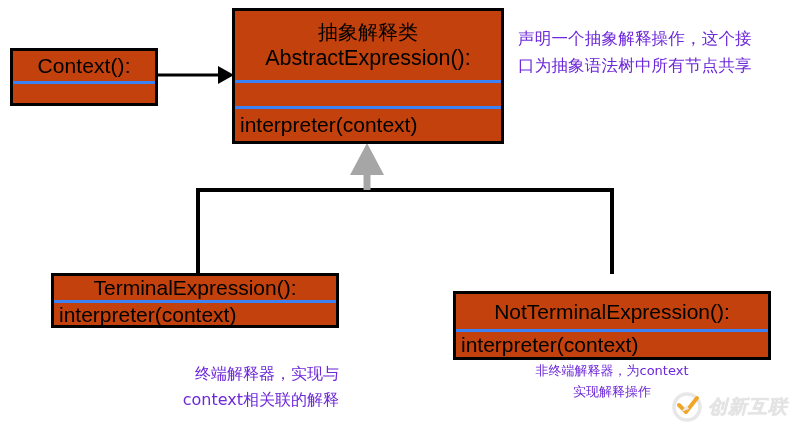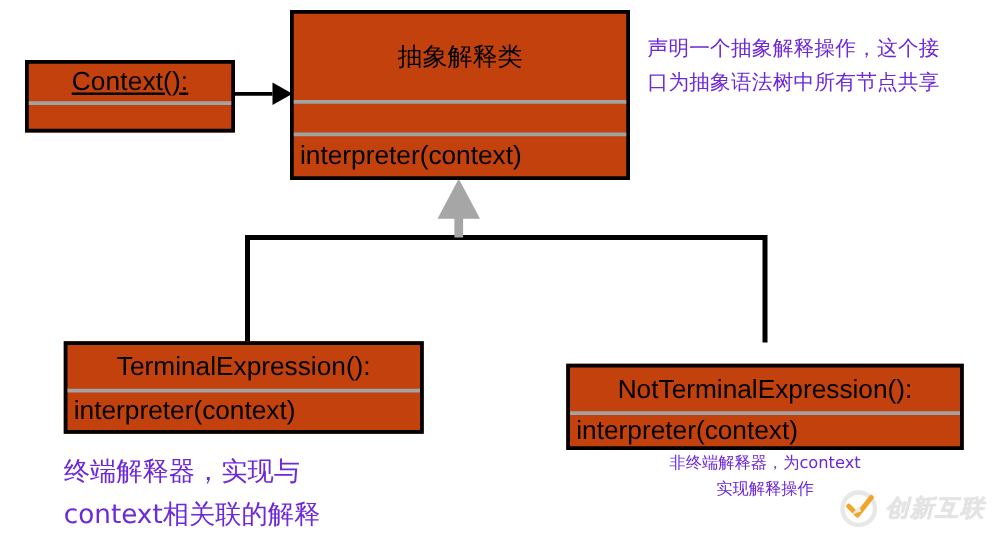--- a/index.html
+++ b/index.html
@@ -36,30 +36,29 @@
   .uml-compartment {
     box-sizing: border-box;
     display: flex;
     align-items: center;
     justify-content: center;
     text-align: center;
     line-height: 1.12;
     white-space: pre-line;
   }
   .uml-compartment.divider-top {
-    border-top: 3px solid #a3a3a3;
+    border-top: 3px solid #3b82f6;
   }
 
   
   #context-class {
-    left: 20px;
+    left: 10px;
     top: 48px;
-    width: 168px;
+    width: 148px;
     height: 58px;
-    text-decoration: underline;
   }
   #context-class .name-compartment {
     height: 30px;
     font-size: 21px;
     letter-spacing: 0.1px;
   }
   #context-class .empty-compartment {
     flex: 1 1 auto;
   }
 
@@ -104,21 +103,21 @@
   .subclass-box .op-compartment {
     flex: 1 1 auto;
     justify-content: flex-start;
     padding-left: 5px;
     font-size: 21px;
   }
   #terminal-expression-class {
     left: 51px;
     top: 273px;
     width: 288px;
-    height: 74px;
+    height: 55px;
   }
   #notterminal-expression-class {
     left: 453px;
     top: 273px;
     width: 318px;
     height: 69px;
     margin-top: 18px;
   }
 
   
@@ -134,23 +133,23 @@
     width: 288px;
     font-size: 16.5px;
     line-height: 1.62;
     text-align: left;
     letter-spacing: 0.2px;
   }
   #terminal-note {
     left: 51px;
     top: 361px;
     width: 288px;
-    font-size: 21px;
+    font-size: 16px;
     line-height: 1.6;
-    text-align: left;
+    text-align: right;
   }
   #notterminal-note {
     left: 453px;
     top: 361px;
     width: 318px;
     font-size: 13px;
     line-height: 1.6;
     text-align: center;
   }
 
@@ -202,20 +201,21 @@
 </svg>
 
 <div class="uml-class" id="context-class">
   <div class="uml-compartment name-compartment">Context():</div>
   <div class="uml-compartment empty-compartment divider-top"></div>
 </div>
 
 <div class="uml-class" id="abstract-expression-class">
   <div class="uml-compartment name-compartment">
     <span class="cn-line">抽象解释类</span>
+    <span class="en-line">AbstractExpression():</span>
   </div>
   <div class="uml-compartment attr-compartment divider-top"></div>
   <div class="uml-compartment op-compartment divider-top">interpreter(context)</div>
 </div>
 
 <div class="uml-class subclass-box" id="terminal-expression-class">
   <div class="uml-compartment name-compartment">TerminalExpression():</div>
   <div class="uml-compartment op-compartment divider-top">interpreter(context)</div>
 </div>
 

